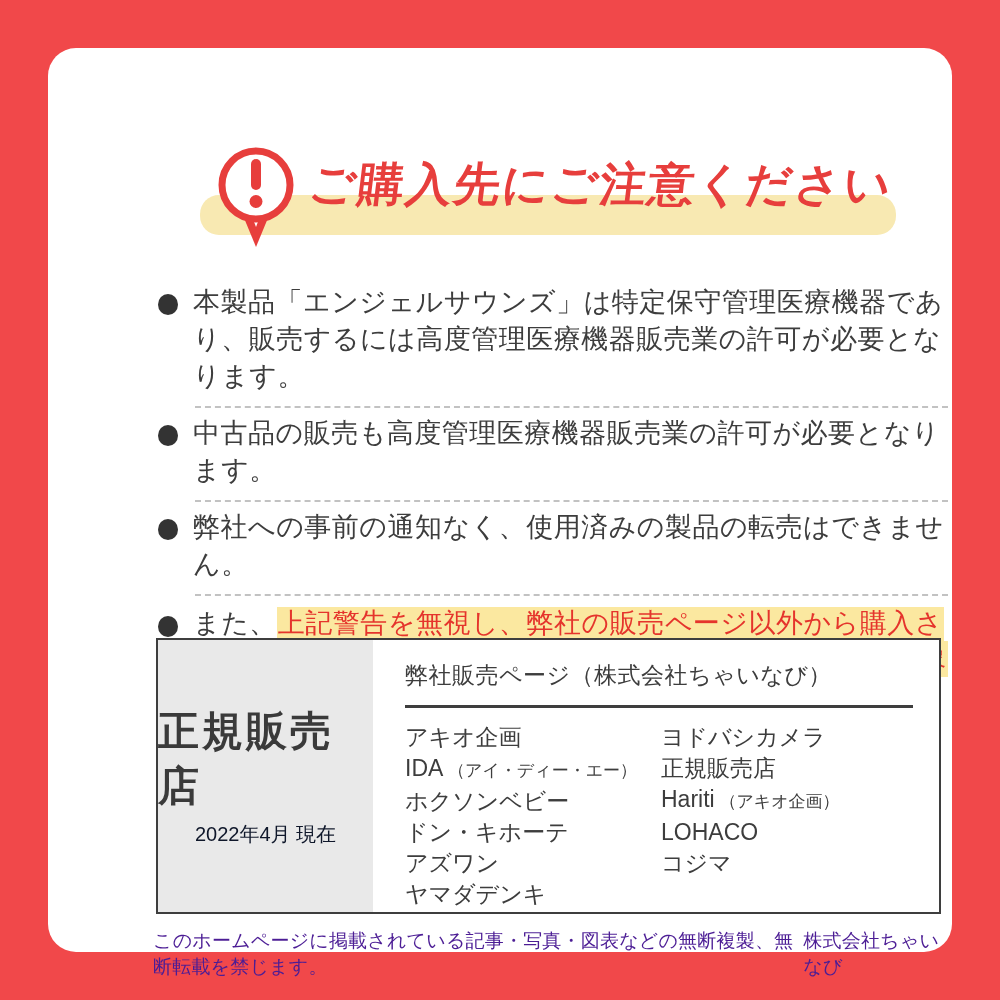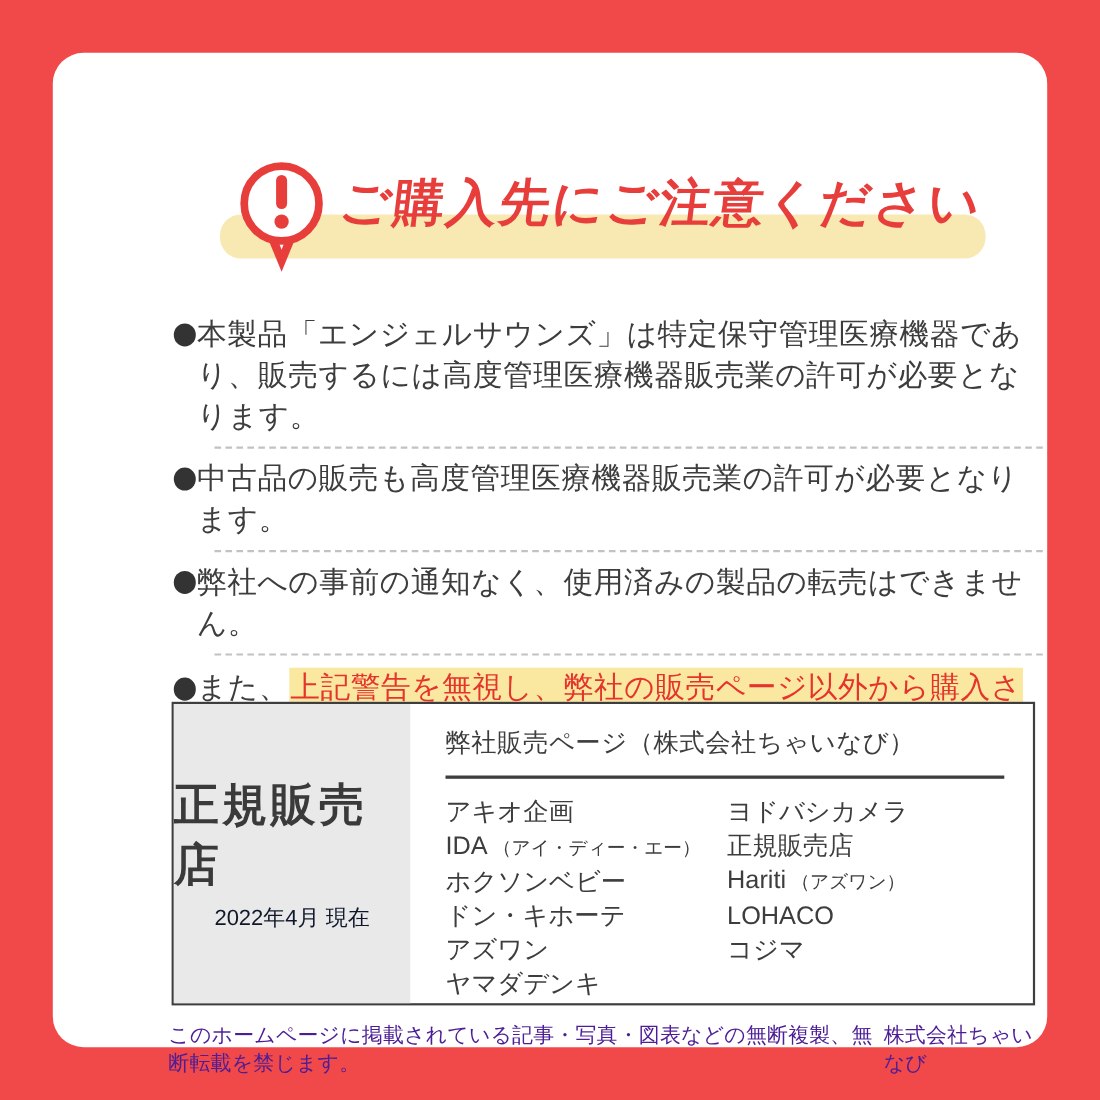--- a/index.html
+++ b/index.html
@@ -19,21 +19,21 @@
     background:#F8E9B2;border-radius:19px;
   }
   .page-title{
     position:absolute;left:261px;top:106px;
     font-size:46px;font-weight:bold;color:#E73E3C;
     letter-spacing:2px;transform:skewX(-7deg);white-space:nowrap;
   }
   .warn-icon{position:absolute;left:163px;top:95px;}
   
   .bullets{position:absolute;left:110px;top:238px;width:790px;}
-  .bullet{display:flex;gap:1px;}
+  .bullet{display:flex;gap:15px;font-family:Liberation Mono, monospace;}
   .bullet .dot{
     flex:0 0 auto;width:20px;height:21px;border-radius:50%;
     background:#333333;margin-top:8px;
   }
   .bullet p{margin:0;font-size:27px;line-height:37px;font-weight:500;letter-spacing:.5px;}
   .bullet.tight{margin-top:12px;}
   .bullet.tight p{line-height:34px;}
   .divider{border-top:2px dashed #C2C2C2;margin:9px 0 9px 37px;}
   .hl{
     background:#FBE8A0;color:#E5342C;
@@ -118,21 +118,21 @@
             <div class="store"><span>アキオ企画</span></div>
             <div class="store"><span>IDA</span><span class="note"> （アイ・ディー・エー）</span></div>
             <div class="store"><span>ホクソンベビー</span></div>
             <div class="store"><span>ドン・キホーテ</span></div>
             <div class="store"><span>アズワン</span></div>
             <div class="store"><span>ヤマダデンキ</span></div>
           </div>
         <div class="store-col" id="store-col-2">
             <div class="store"><span>ヨドバシカメラ</span></div>
             <div class="store"><span>正規販売店</span></div>
-            <div class="store"><span>Hariti</span><span class="note"> （アズワン）</span></div>
+            <div class="store"><span>Hariti</span><span class="note"> （アキオ企画）</span></div>
             <div class="store"><span>LOHACO</span></div>
             <div class="store"><span>コジマ</span></div>
           </div>
       </div>
     </div>
   </div>
 
   <div class="footer">
     <span>このホームページに掲載されている記事・写真・図表などの無断複製、無断転載を禁じます。</span>
     <span>株式会社ちゃいなび</span>

